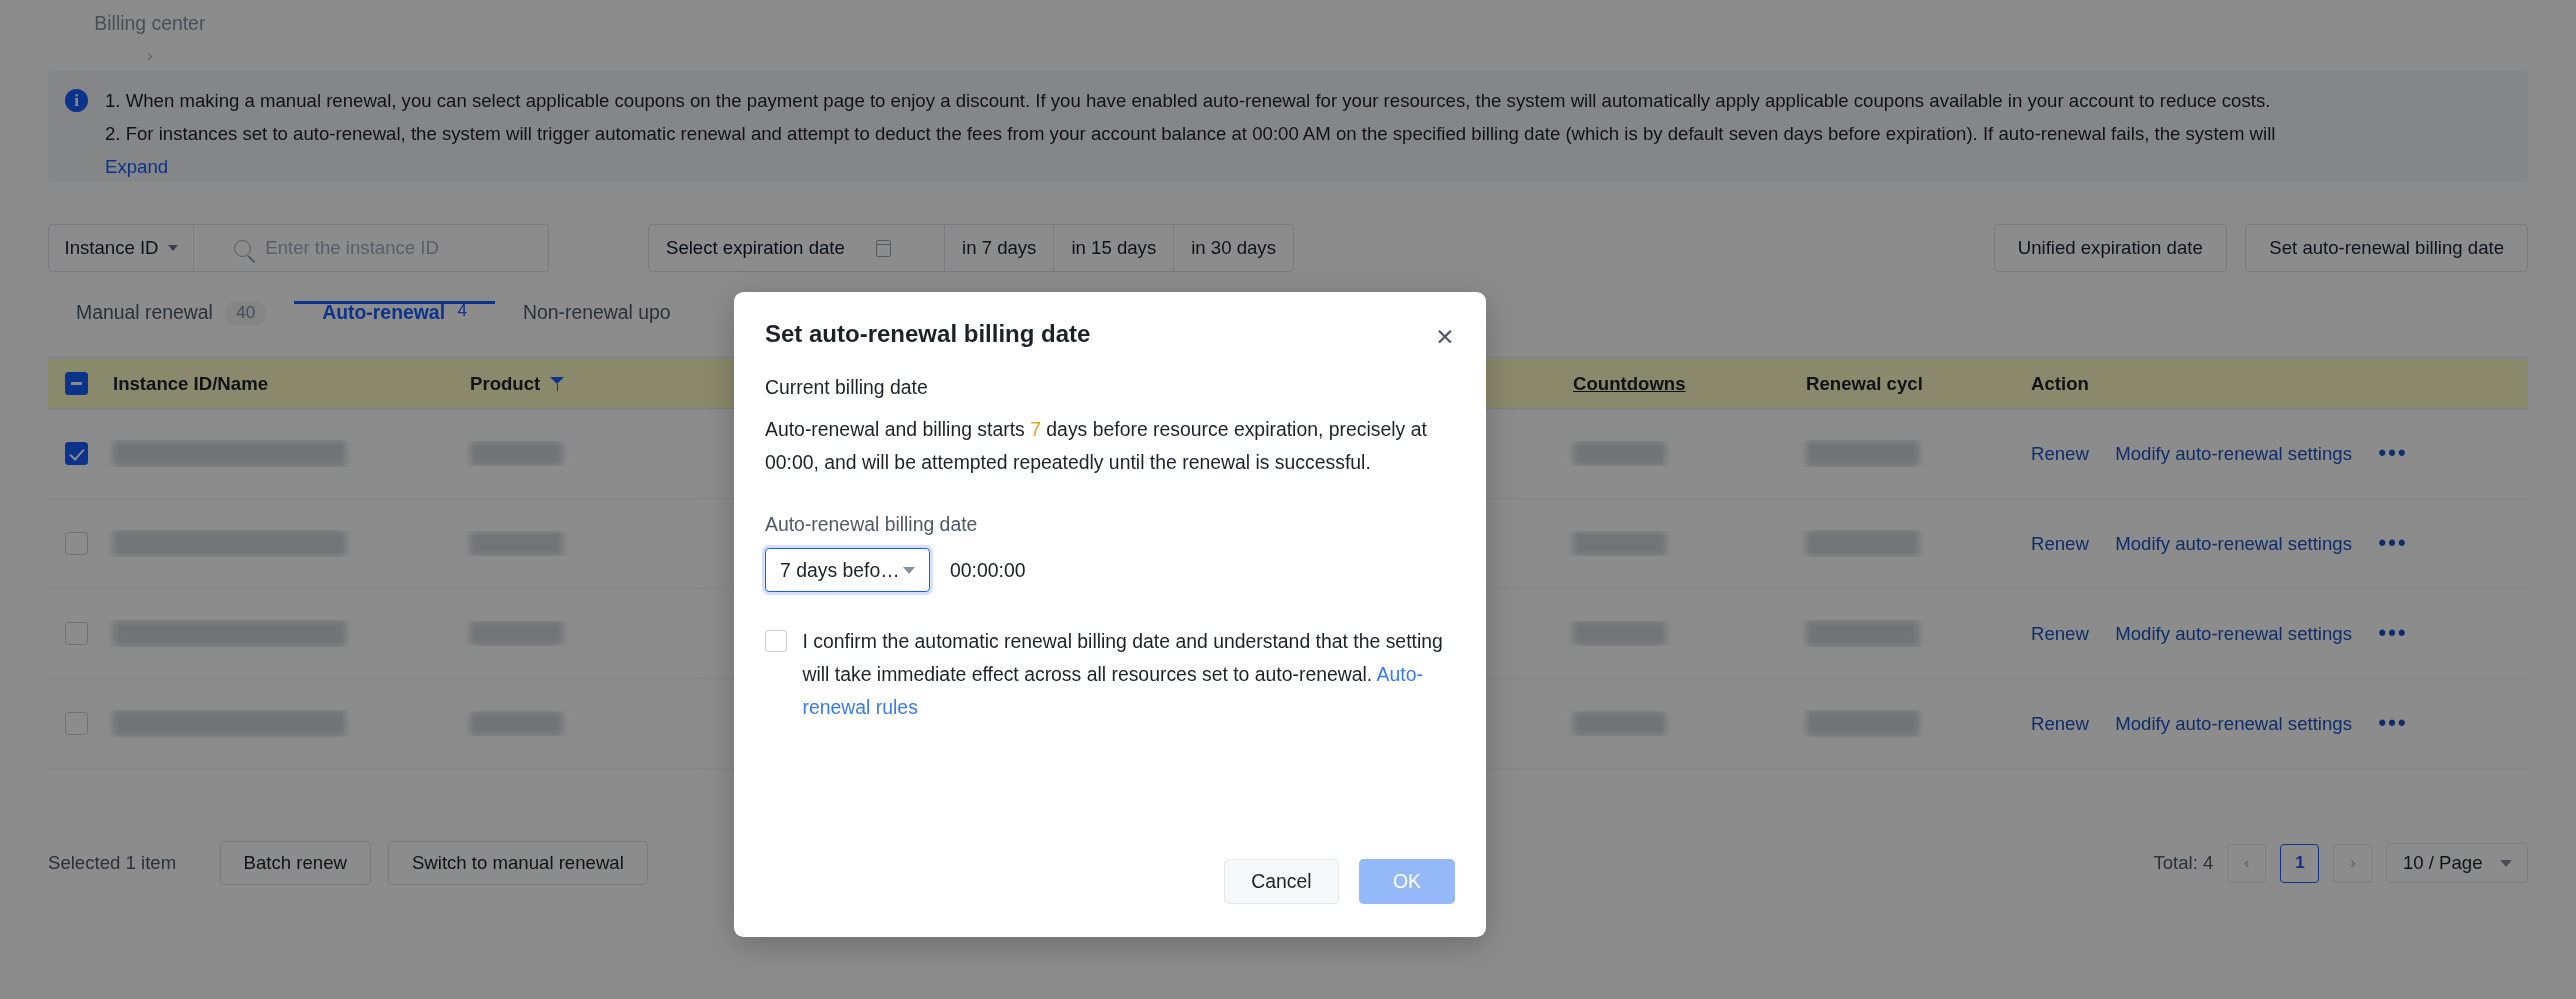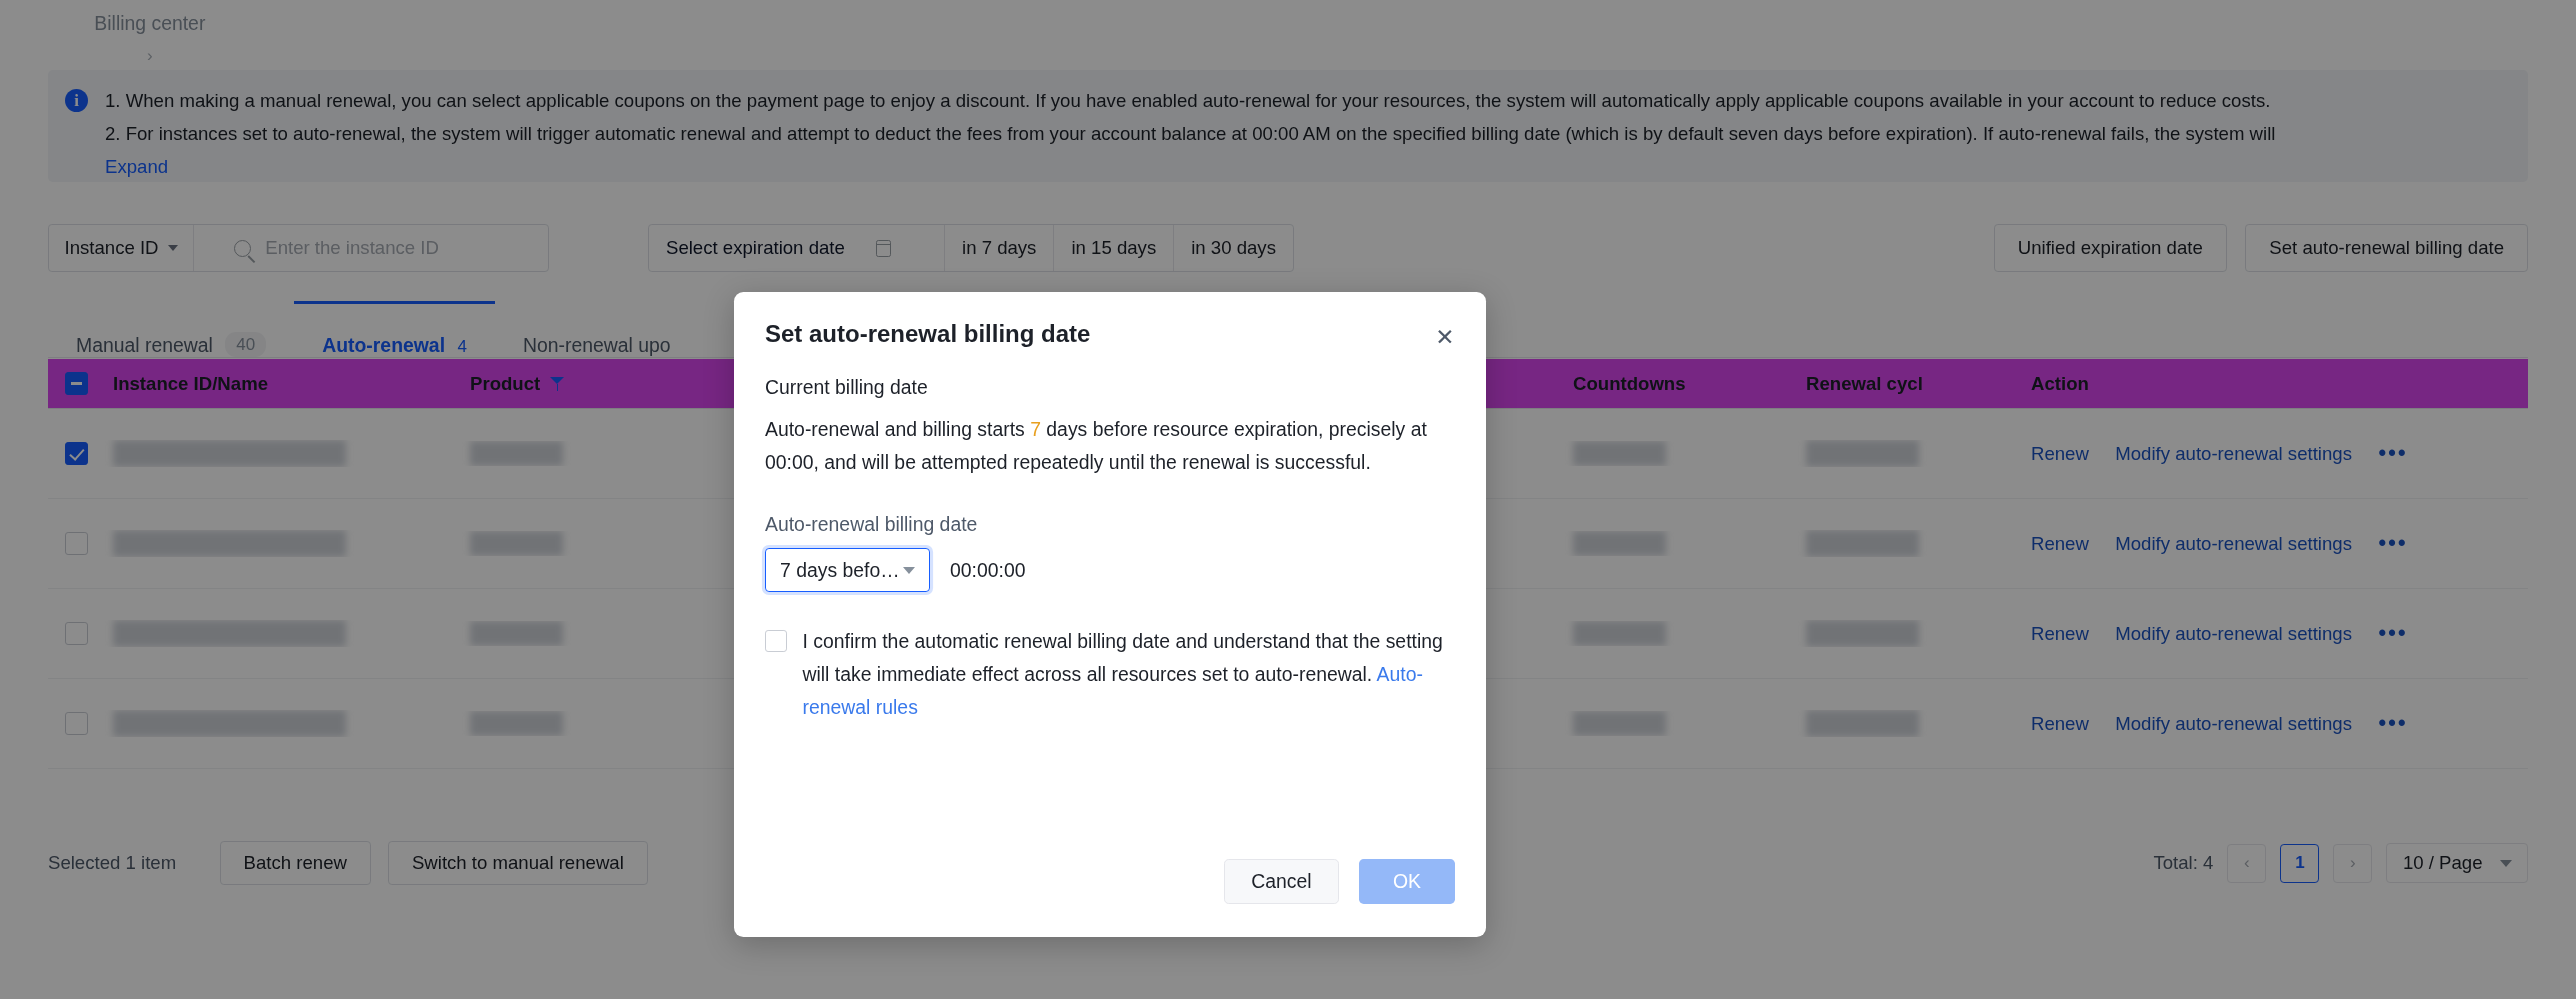--- a/index.html
+++ b/index.html
@@ -197,21 +197,21 @@
 
   
   .tabs {
     position: absolute;
     left: 48px; top: 301px;
     width: 2480px; height: 57px;
     border-bottom: 0.8px solid #e5e6eb;
     display: flex; align-items: stretch;
   }
   .tab {
-    display: flex; align-items: flex-end; gap: 12.4px;
+    display: flex; align-items: flex-start; gap: 12.4px;
     padding: 0 28px;
     font-size: 19.4px;
     color: #4e5969;
     cursor: pointer;
     position: relative;
     white-space: nowrap;
   }
   .tab.active { color: #165dff; font-weight: bold; }
   .tab.active::after {
     content: "";
@@ -231,31 +231,31 @@
 
   
   .table {
     position: absolute;
     left: 48px; top: 359px;
     width: 2480px;
   }
   .thead {
     display: flex; align-items: center;
     height: 50px;
-    background: #d946ef;
+    background: #fef9c3;
     border-bottom: 0.8px solid #e5e6eb;
     font-size: 18.6px; color: #1d2129; font-weight: bold;
   }
   .th { padding: 0 17px; display: flex; align-items: center; gap: 9.3px; white-space: nowrap; overflow: hidden; }
   .th.c-check { width: 48px; padding-left: 17px; }
   .th.c-name { width: 357px; }
   .th.c-product { width: 357px; }
   .th.c-region { width: 311px; }
   .th.c-exp { width: 435px; }
-  .th.c-count { width: 233px; }
+  .th.c-count { width: 233px; text-decoration: underline; }
   .th.c-cycle { width: 225px; }
   .th.c-action { flex: 1; }
 
   .cb {
     width: 23px; height: 23px;
     border: 1.6px solid #c9cdd4;
     border-radius: 3.1px;
     background: #fff;
     flex: none;
     cursor: pointer;

